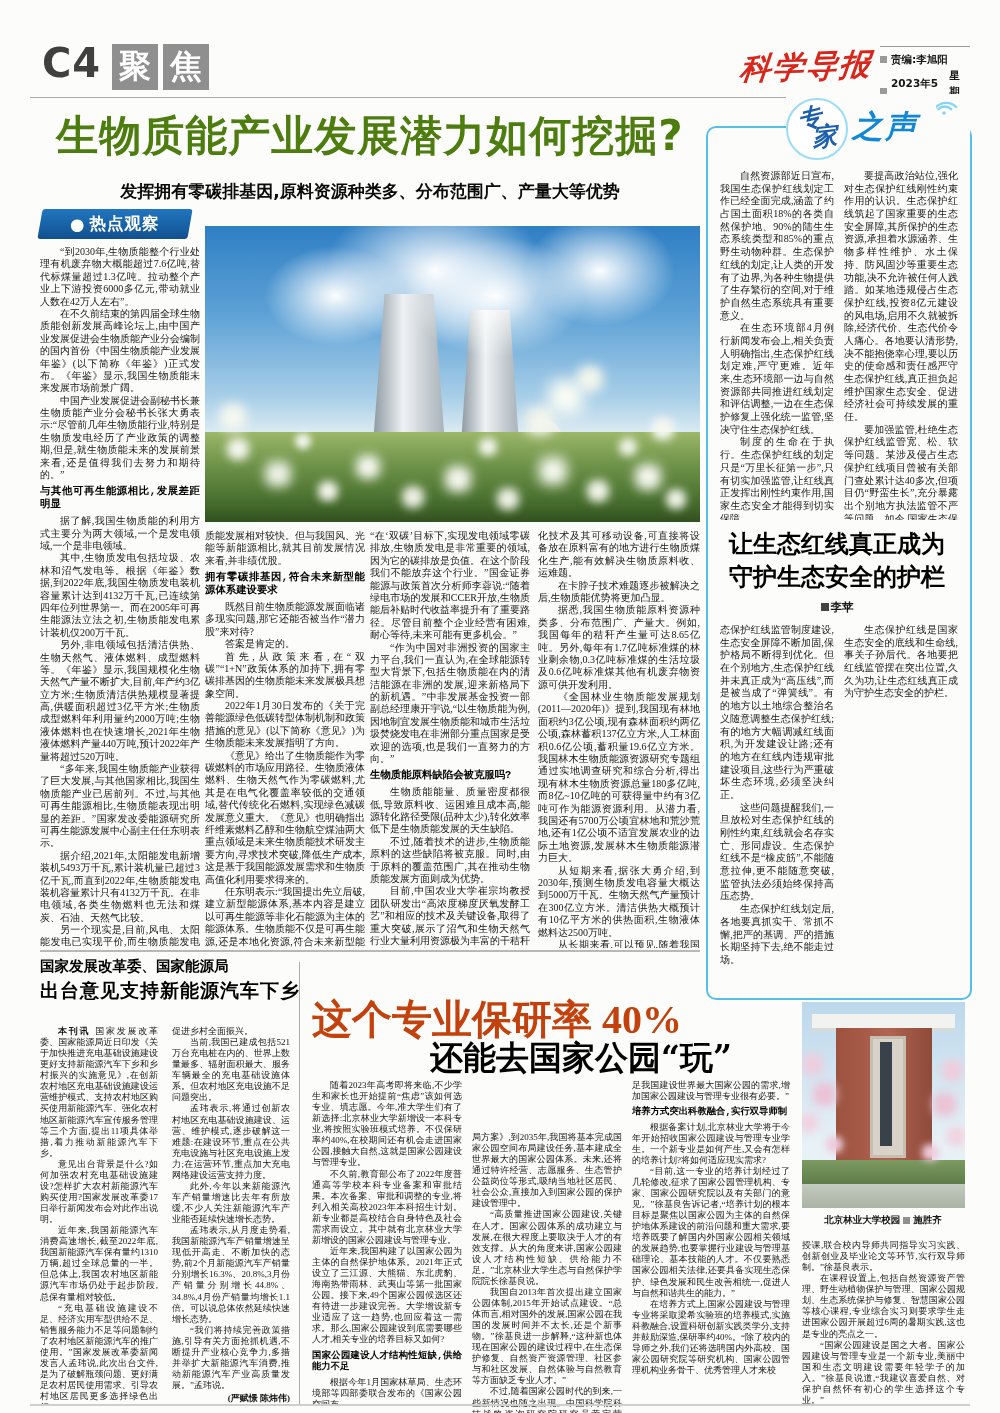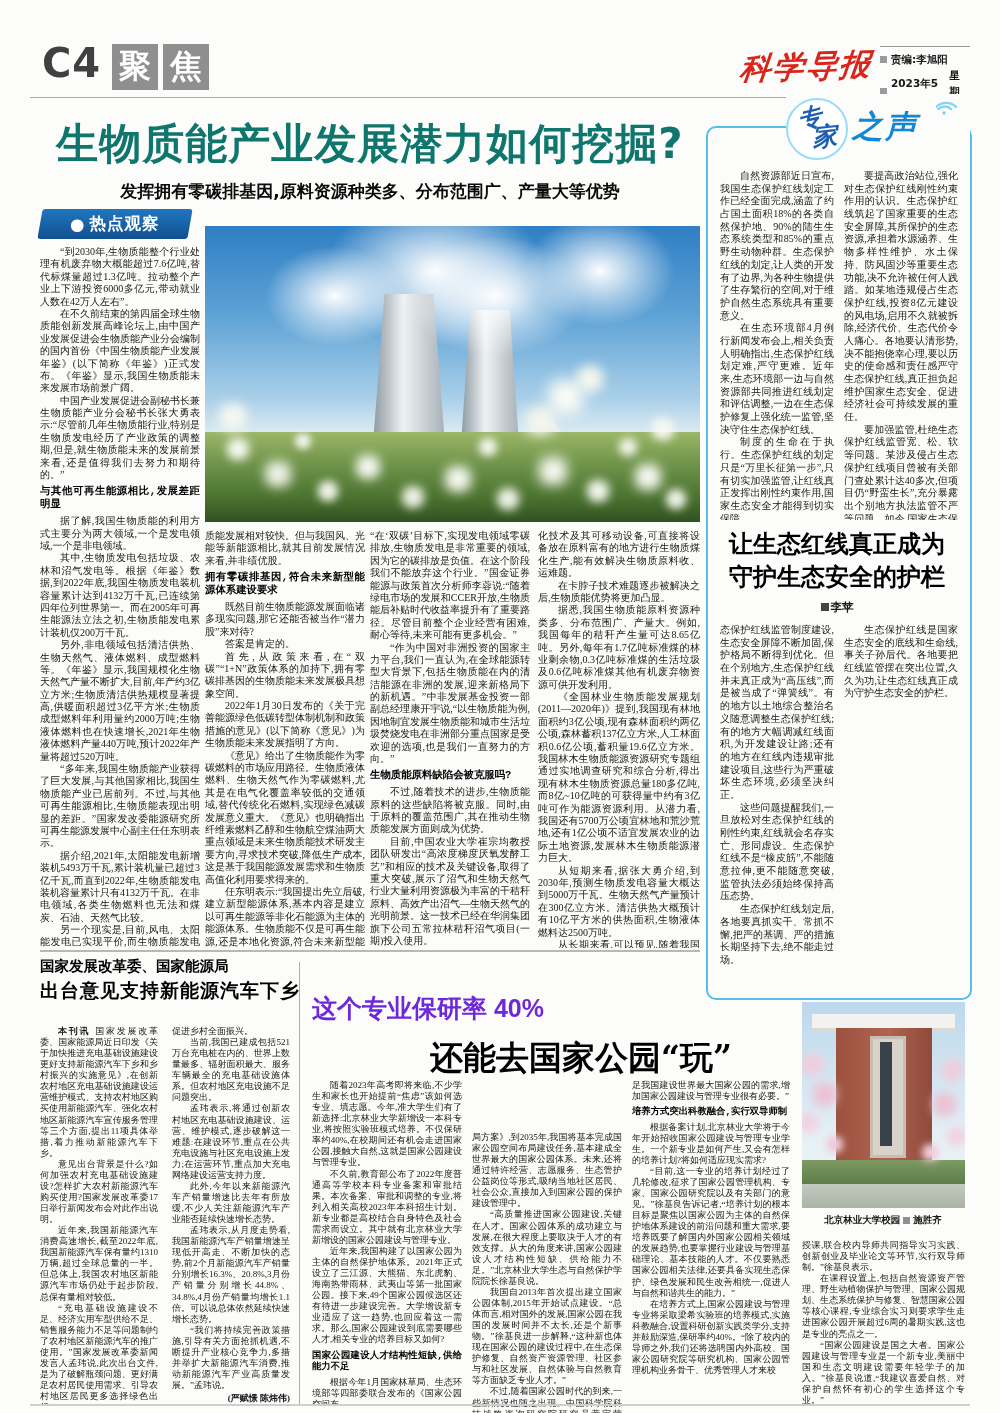--- a/index.html
+++ b/index.html
@@ -15,22 +15,22 @@
   .secbox .ch{width:46px;height:46px;background:#8f8f8f;color:#fff;font-size:32px;font-weight:900;
               display:flex;align-items:center;justify-content:center;}
   .masthead{left:740px;top:46px;font-size:31px;font-weight:900;font-style:italic;color:#d8261c;
             transform:skewX(-8deg) rotate(-2deg);letter-spacing:2px;font-family:"Liberation Serif",serif;}
   .dateblock{left:880px;top:46px;width:90px;border-top:1px solid #9a9a9a;border-bottom:1px solid #9a9a9a;padding:4px 0;}
   .daterow{display:flex;align-items:center;gap:4px;font-size:10.5px;font-weight:700;line-height:16px;}
   .sqb{width:7px;height:7px;background:#9a9a9a;display:inline-block;flex:0 0 auto;}
   .headrule{left:30px;top:97px;width:940px;height:1px;background:#a9a9a9;}
 
   
-  .mainhead{left:40px;top:116px;width:660px;text-align:center;font-size:42px;font-weight:900;
-            letter-spacing:1px;color:#0f766e;}
+  .mainhead{left:40px;top:108px;width:660px;text-align:center;font-size:42px;font-weight:900;
+            letter-spacing:1px;color:#4d7c0f;}
   .mainsub{left:40px;top:180px;width:660px;text-align:center;font-size:17px;font-weight:600;color:#0a0a0a;}
   .badge{left:40px;top:209px;width:150px;height:30px;background:linear-gradient(180deg,#2176bf,#11508f);
          transform:skewX(-10deg);border-radius:3px;display:flex;align-items:center;justify-content:center;}
   .badge .in{transform:skewX(10deg);color:#fff;font-weight:800;font-size:16.5px;letter-spacing:1px;display:flex;gap:4px;align-items:center;}
 
   .ncol,.scol,.bcol{position:absolute;overflow:hidden;text-align:justify;}
   .ncol{width:160px;font-size:10px;line-height:1.24;}
   .scol{width:114px;font-size:10px;line-height:1.27;}
   .bcol{font-size:9px;line-height:1.23;}
   .para{margin:0;text-indent:2em;}
@@ -79,21 +79,21 @@
   .xhead{left:712px;top:528px;width:250px;text-align:center;font-size:24px;font-weight:900;line-height:33px;color:#000;}
   .xby{left:712px;top:600px;width:250px;text-align:center;font-size:11.5px;font-weight:700;}
   .xby .sqb{width:8px;height:8px;background:#444;margin-right:2px;}
 
   
   .evkicker{left:40px;top:957px;font-size:14.5px;font-weight:800;color:#000;}
   .evhead{left:40px;top:978px;font-size:19px;font-weight:900;letter-spacing:1px;color:#000;}
   .vdiv{left:299px;top:962px;width:1px;height:442px;background:#ababab;}
 
   
-  .pkh1{left:312px;top:992px;font-size:25px;font-weight:900;font-family:Liberation Sans, sans-serif;color:#6d28d9;}
+  .pkh1{left:312px;top:992px;font-size:40px;font-weight:900;font-family:Liberation Serif, serif;color:#c2410c;}
   .pkh2{left:430px;top:1036px;font-size:33px;font-weight:900;font-family:"DejaVu Serif","Liberation Serif",serif;color:#000;}
   .cphoto{left:802px;top:1002px;width:163px;height:206px;overflow:hidden;background:#cfe3f0;}
   .c-sky{position:absolute;inset:0;background:linear-gradient(180deg,#bcd8ec,#e8f1f6 70%);}
   .c-colon{position:absolute;left:10px;top:12px;width:143px;height:14px;background:#f2f3f1;box-shadow:0 3px 0 #d8dad6;}
   .c-bld{position:absolute;left:34px;top:26px;width:96px;height:132px;background:linear-gradient(90deg,#9c523f,#b06350 55%,#8e4a3a);}
   .c-band{position:absolute;left:68px;top:34px;width:30px;height:116px;background:#d8d2c8;border:3px solid #c7beb2;}
   .c-win{position:absolute;left:78px;top:40px;width:12px;height:104px;background:#39414a;}
   .c-bush{position:absolute;left:0;top:158px;width:163px;height:26px;background:linear-gradient(180deg,#7d9a62,#5b7a46);}
   .c-ground{position:absolute;left:0;top:182px;width:163px;height:24px;background:linear-gradient(180deg,#c3cabf,#aab3a6);}
   .c-bloom{position:absolute;width:5px;height:5px;border-radius:50%;background:transparent;}
@@ -171,20 +171,21 @@
       <p class="para">答案是肯定的。</p>
       <p class="para">首先,从政策来看,在“双碳”“1+N”政策体系的加持下,拥有零碳排基因的生物质能未来发展极具想象空间。</p>
       <p class="para">2022年1月30日发布的《关于完善能源绿色低碳转型体制机制和政策措施的意见》(以下简称《意见》)为生物质能未来发展指明了方向。</p>
       <p class="para">《意见》给出了生物质能作为零碳燃料的市场应用路径。生物质液体燃料、生物天然气作为零碳燃料,尤其是在电气化覆盖率较低的交通领域,替代传统化石燃料,实现绿色减碳发展意义重大。《意见》也明确指出纤维素燃料乙醇和生物航空煤油两大重点领域是未来生物质能技术研发主要方向,寻求技术突破,降低生产成本,这是基于我国能源发展需求和生物质高值化利用要求得来的。</p>
       <p class="para">任东明表示:“我国提出先立后破,建立新型能源体系,基本内容是建立以可再生能源等非化石能源为主体的能源体系。生物质能不仅是可再生能源,还是本地化资源,符合未来新型能源体系建设几乎所有要求,应争取在其中占有一席之地。”</p>
     </div>
   <div class="ncol" style="left:370px;top:530px;height:418px">
       <p class="para cont">“在‘双碳’目标下,实现发电领域零碳排放,生物质发电是非常重要的领域,因为它的碳排放是负值。在这个阶段我们不能放弃这个行业。”国金证券能源与政策首次分析师李蓉说:“随着绿电市场的发展和CCER开放,生物质能后补贴时代收益率提升有了重要路径。尽管目前整个企业经营有困难,耐心等待,未来可能有更多机会。”</p>
       <p class="para">“作为中国对非洲投资的国家主力平台,我们一直认为,在全球能源转型大背景下,包括生物质能在内的清洁能源在非洲的发展,迎来新格局下的新机遇。”中非发展基金投资一部副总经理康开宇说,“以生物质能为例,因地制宜发展生物质能和城市生活垃圾焚烧发电在非洲部分重点国家是受欢迎的选项,也是我们一直努力的方向。”</p>
       <h4 class="subhead">生物质能原料缺陷会被克服吗?</h4>
+      <p class="para">生物质能能量、质量密度都很低,导致原料收、运困难且成本高,能源转化路径受限(品种太少),转化效率低下是生物质能发展的天生缺陷。</p>
       <p class="para">不过,随着技术的进步,生物质能原料的这些缺陷将被克服。同时,由于原料的覆盖范围广,其在推动生物质能发展方面则成为优势。</p>
       <p class="para">目前,中国农业大学崔宗均教授团队研发出“高浓度梯度厌氧发酵工艺”和相应的技术及关键设备,取得了重大突破,展示了沼气和生物天然气行业大量利用资源极为丰富的干秸秆原料、高效产出沼气—生物天然气的光明前景。这一技术已经在华润集团旗下公司五常拉林秸秆沼气项目(一期)投入使用。</p>
     </div>
   <div class="ncol" style="left:538px;top:530px;width:162px;height:418px">
       <p class="para cont">化技术及其可移动设备,可直接将设备放在原料富有的地方进行生物质煤化生产,能有效解决生物质原料收、运难题。</p>
       <p class="para">在卡脖子技术难题逐步被解决之后,生物质能优势将更加凸显。</p>
       <p class="para">据悉,我国生物质能原料资源种类多、分布范围广、产量大。例如,我国每年的秸秆产生量可达8.65亿吨。另外,每年有1.7亿吨标准煤的林业剩余物,0.3亿吨标准煤的生活垃圾及0.6亿吨标准煤其他有机废弃物资源可供开发利用。</p>
       <p class="para">《全国林业生物质能发展规划(2011—2020年)》提到,我国现有林地面积约3亿公顷,现有森林面积约两亿公顷,森林蓄积137亿立方米,人工林面积0.6亿公顷,蓄积量19.6亿立方米。我国林木生物质能源资源研究专题组通过实地调查研究和综合分析,得出现有林木生物质资源总量180多亿吨,而8亿~10亿吨的可获得量中约有3亿吨可作为能源资源利用。从潜力看,我国还有5700万公顷宜林地和荒沙荒地,还有1亿公顷不适宜发展农业的边际土地资源,发展林木生物质能源潜力巨大。</p>
       <p class="para">从短期来看,据张大勇介绍,到2030年,预测生物质发电容量大概达到5000万千瓦。生物天然气产量预计在300亿立方米。清洁供热大概预计有10亿平方米的供热面积,生物液体燃料达2500万吨。</p>
       <p class="para">从长期来看,可以预见,随着我国生物质能技术持续发展、产业体系不断完善,装备制造能力不断提升,未来,我国通过发展生物质能,即可将数以亿吨计的“问题废弃物”变成宝贵的原料,彻底解决秸秆无处安放的难题。</p>

